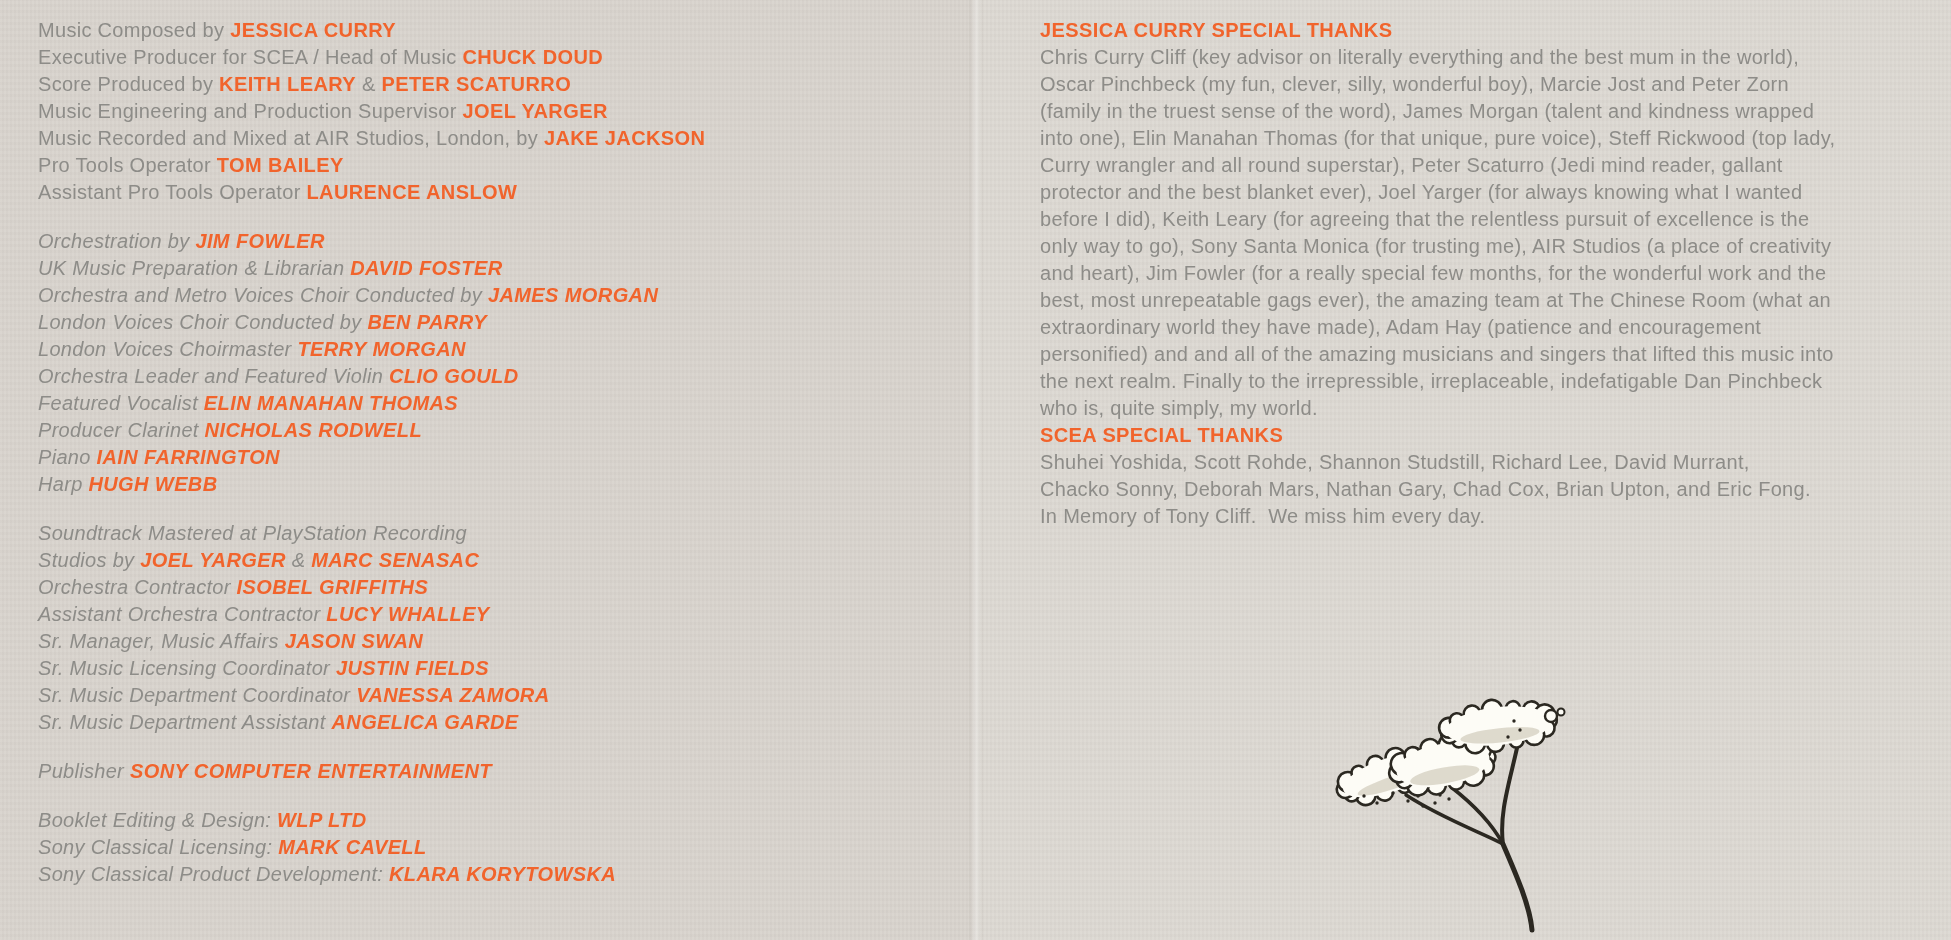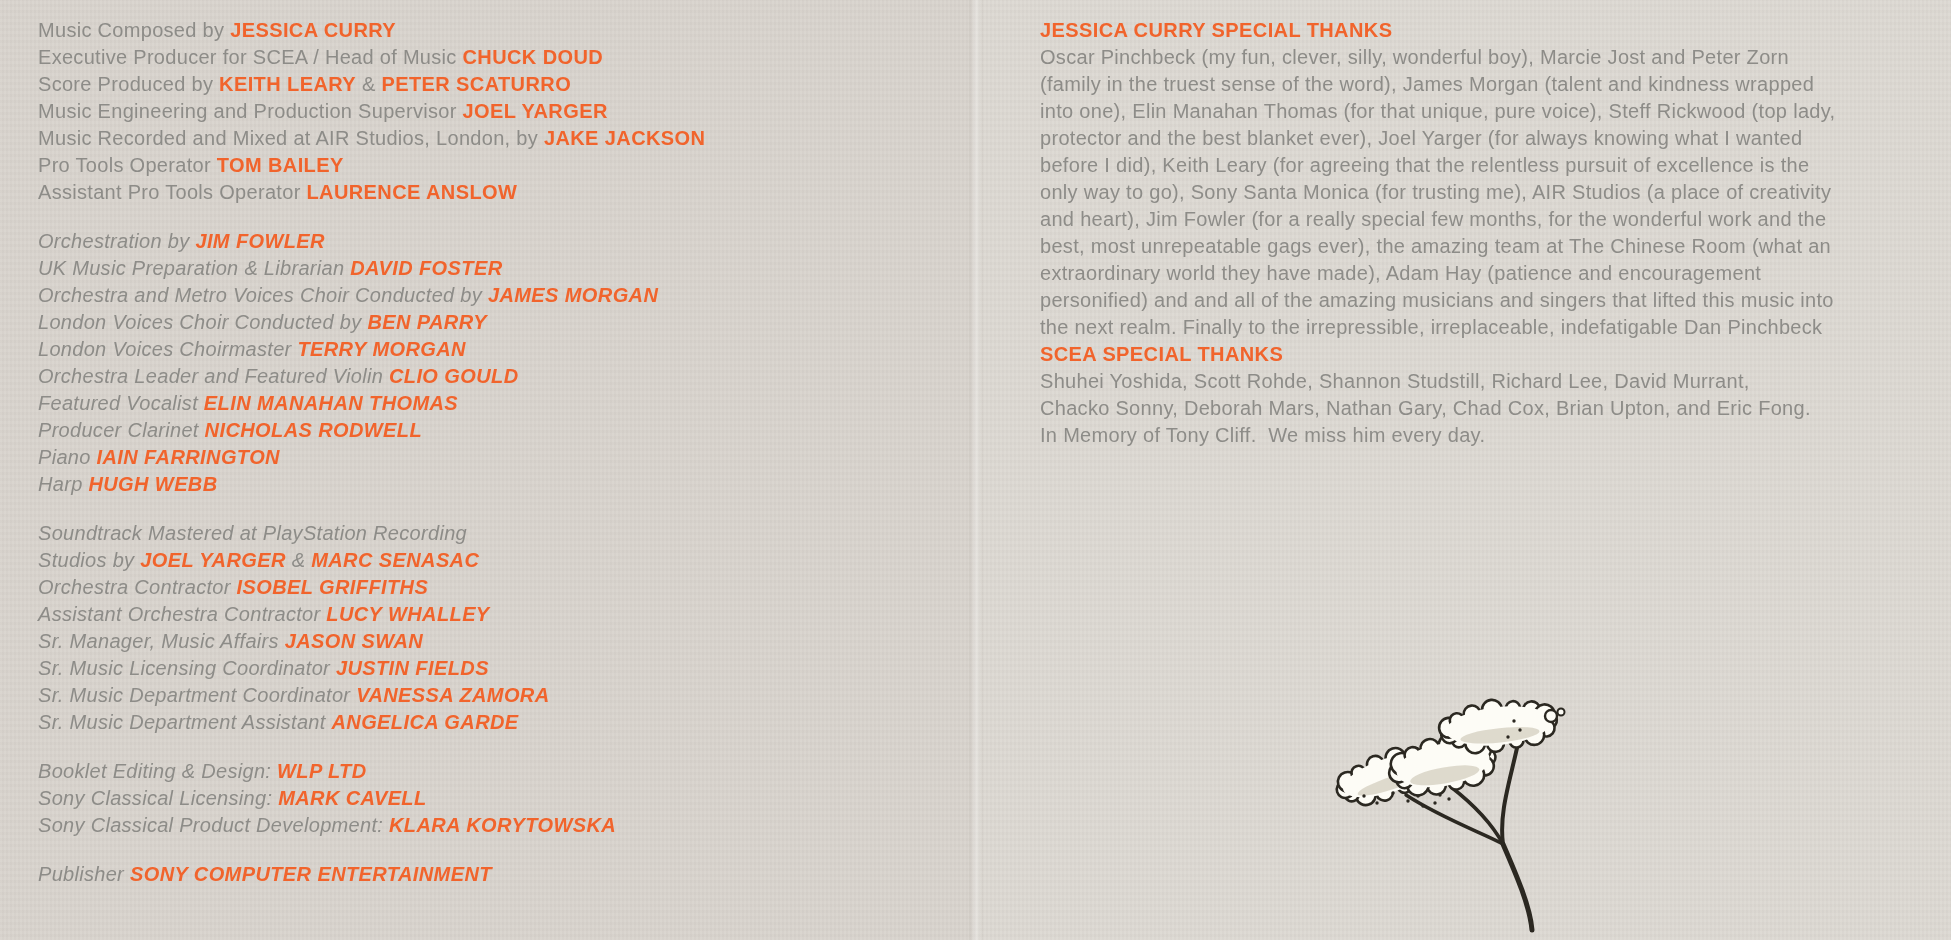--- a/index.html
+++ b/index.html
@@ -69,42 +69,45 @@
         <div class="line"><span>Soundtrack Mastered at PlayStation Recording</span></div>
         <div class="line"><span>Studios by </span><span class="em">JOEL YARGER</span><span> &amp; </span><span class="em">MARC SENASAC</span></div>
         <div class="line"><span>Orchestra Contractor </span><span class="em">ISOBEL GRIFFITHS</span></div>
         <div class="line"><span>Assistant Orchestra Contractor </span><span class="em">LUCY WHALLEY</span></div>
         <div class="line"><span>Sr. Manager, Music Affairs </span><span class="em">JASON SWAN</span></div>
         <div class="line"><span>Sr. Music Licensing Coordinator </span><span class="em">JUSTIN FIELDS</span></div>
         <div class="line"><span>Sr. Music Department Coordinator </span><span class="em">VANESSA ZAMORA</span></div>
         <div class="line"><span>Sr. Music Department Assistant </span><span class="em">ANGELICA GARDE</span></div>
       </div>
       <div class="group">
+        <div class="line"><span>Publisher </span><span class="em">SONY COMPUTER ENTERTAINMENT</span></div>
+      </div>
+      <div class="group">
         <div class="line"><span>Booklet Editing &amp; Design: </span><span class="em">WLP LTD</span></div>
         <div class="line"><span>Sony Classical Licensing: </span><span class="em">MARK CAVELL</span></div>
         <div class="line"><span>Sony Classical Product Development: </span><span class="em">KLARA KORYTOWSKA</span></div>
-      </div>
-      <div class="group">
-        <div class="line"><span>Publisher </span><span class="em">SONY COMPUTER ENTERTAINMENT</span></div>
       </div>
     </div>
   <div class="col col-right" id="col-right">
       <div class="section">
         <div class="line heading">JESSICA CURRY SPECIAL THANKS</div>
+        <div class="line"><span>Chris Curry Cliff (key advisor on literally everything and the best mum in the world),</span></div>
         <div class="line"><span>Oscar Pinchbeck (my fun, clever, silly, wonderful boy), Marcie Jost and Peter Zorn</span></div>
         <div class="line"><span>(family in the truest sense of the word), James Morgan (talent and kindness wrapped</span></div>
         <div class="line"><span>into one), Elin Manahan Thomas (for that unique, pure voice), Steff Rickwood (top lady,</span></div>
+        <div class="line"><span>Curry wrangler and all round superstar), Peter Scaturro (Jedi mind reader, gallant</span></div>
         <div class="line"><span>protector and the best blanket ever), Joel Yarger (for always knowing what I wanted</span></div>
         <div class="line"><span>before I did), Keith Leary (for agreeing that the relentless pursuit of excellence is the</span></div>
         <div class="line"><span>only way to go), Sony Santa Monica (for trusting me), AIR Studios (a place of creativity</span></div>
         <div class="line"><span>and heart), Jim Fowler (for a really special few months, for the wonderful work and the</span></div>
         <div class="line"><span>best, most unrepeatable gags ever), the amazing team at The Chinese Room (what an</span></div>
         <div class="line"><span>extraordinary world they have made), Adam Hay (patience and encouragement</span></div>
         <div class="line"><span>personified) and and all of the amazing musicians and singers that lifted this music into</span></div>
         <div class="line"><span>the next realm. Finally to the irrepressible, irreplaceable, indefatigable Dan Pinchbeck</span></div>
+        <div class="line"><span>who is, quite simply, my world.</span></div>
       </div>
       <div class="section">
         <div class="line heading">SCEA SPECIAL THANKS</div>
         <div class="line"><span>Shuhei Yoshida, Scott Rohde, Shannon Studstill, Richard Lee, David Murrant,</span></div>
         <div class="line"><span>Chacko Sonny, Deborah Mars, Nathan Gary, Chad Cox, Brian Upton, and Eric Fong.</span></div>
       </div>
       <div class="section">
         <div class="line"><span>In Memory of Tony Cliff.  We miss him every day.</span></div>
       </div>
     </div>

